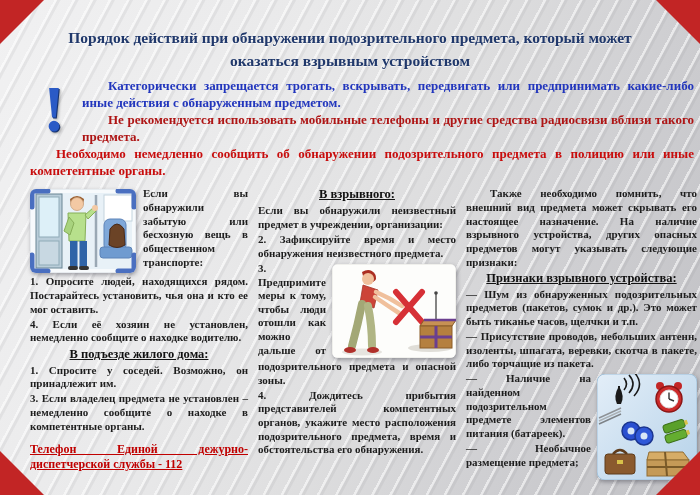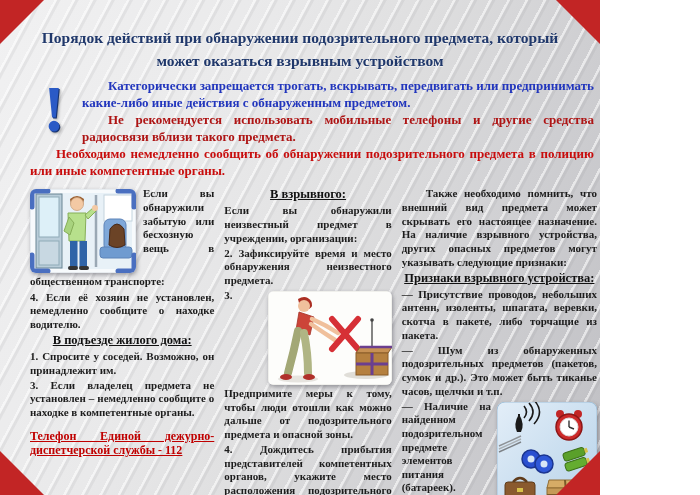--- a/index.html
+++ b/index.html
@@ -1,18 +1,18 @@
 <!DOCTYPE html>
 <html><head>
 <meta charset="utf-8">
 <style>
   html,body{margin:0;padding:0;}
   body{width:700px;height:495px;overflow:hidden;font-family:"Liberation Serif","DejaVu Serif",serif;}
   .poster{
-    position:relative;width:600px;height:495px;overflow:hidden;
+    position:relative;width:700px;height:495px;overflow:hidden;
     background:
       repeating-linear-gradient(118deg, rgba(255,255,255,.55) 0 2px, rgba(120,120,125,.10) 3px 5px, rgba(255,255,255,0) 6px 16px),
       linear-gradient(112deg,#f1f1f2 0%,#e9e9ea 35%,#dededf 55%,#cfcfd2 75%,#bfbfc3 100%);
   }
   .corner{position:absolute;width:0;height:0;line-height:0;}
   .corner.tl{top:0;left:0;border-top:44px solid #c22525;border-right:44px solid transparent;}
   .corner.tr{top:0;right:0;border-top:44px solid #c22525;border-left:44px solid transparent;}
   .corner.bl{bottom:0;left:0;border-bottom:44px solid #c22525;border-right:44px solid transparent;}
   .corner.br{bottom:0;right:0;border-bottom:44px solid #c22525;border-left:44px solid transparent;}
 
@@ -100,20 +100,21 @@
           <rect x="49" y="77" width="10" height="4" rx="2" fill="#333"></rect>
           <path d="M2 2 h16 M2 2 v16" stroke="#4a6fc0" stroke-width="5" stroke-linecap="round" fill="none"></path>
           <path d="M104 2 h-16 M104 2 v16" stroke="#4a6fc0" stroke-width="5" stroke-linecap="round" fill="none"></path>
           <path d="M2 82 h16 M2 82 v-16" stroke="#4a6fc0" stroke-width="5" stroke-linecap="round" fill="none"></path>
           <path d="M104 82 h-16 M104 82 v-16" stroke="#4a6fc0" stroke-width="5" stroke-linecap="round" fill="none"></path>
         </svg>
       </span>
 
       <p>Если вы обнаружили забытую или бесхозную вещь в общественном транспорте:</p>
       <div class="clr"></div>
+      <p>1. Опросите людей, находящихся рядом. Постарайтесь установить, чья она и кто ее мог оставить.</p>
       <p>4. Если её хозяин не установлен, немедленно сообщите о находке водителю.</p>
       <p class="colhead subhead">В подъезде жилого дома:</p>
       <p>1. Спросите у соседей. Возможно, он принадлежит им.</p>
       <p>3. Если владелец предмета не установлен – немедленно сообщите о находке в компетентные органы.</p>
       <p class="phone">Телефон Единой дежурно-диспетчерской службы - 112</p>
     </div>
 
     <div class="col c2">
       <p class="colhead">В взрывного:</p>
       <p>Если вы обнаружили неизвестный предмет в учреждении, организации:</p>
@@ -148,22 +149,22 @@
       <p>3. Предпримите меры к тому, чтобы люди отошли как можно дальше от подозрительного предмета и опасной зоны.</p>
       <p>4. Дождитесь прибытия представителей компетентных органов, укажите место расположения подозрительного предмета, время и обстоятельства его обнаружения.</p>
 
       <div class="clr"></div>
 
     </div>
 
     <div class="col c3">
       <p class="p-ind">Также необходимо помнить, что внешний вид предмета может скрывать его настоящее назначение. На наличие взрывного устройства, других опасных предметов могут указывать следующие признаки:</p>
       <p class="colhead">Признаки взрывного устройства:</p>
+      <p>— Шум из обнаруженных подозрительных предметов (пакетов, сумок и др.). Это может быть тиканье часов, щелчки и т.п.</p>
       <p>— Присутствие проводов, небольших антенн, изоленты, шпагата, веревки, скотча в пакете, либо торчащие из пакета.</p>
-      <p>— Шум из обнаруженных подозрительных предметов (пакетов, сумок и др.). Это может быть тиканье часов, щелчки и т.п.</p>
 
       <span class="figR">
         <svg class="figframe" width="100" height="106" viewBox="0 0 100 106" xmlns="http://www.w3.org/2000/svg">
           <defs>
             <linearGradient id="bgblue" x1="0" y1="0" x2="1" y2="1">
               <stop offset="0" stop-color="#e3eef8"></stop>
                 <stop offset="1" stop-color="#b6d2e9"></stop>
             </linearGradient>
           </defs>
           <rect x="0" y="0" width="100" height="106" rx="8" fill="url(#bgblue)" stroke="#9fc0da"></rect>

